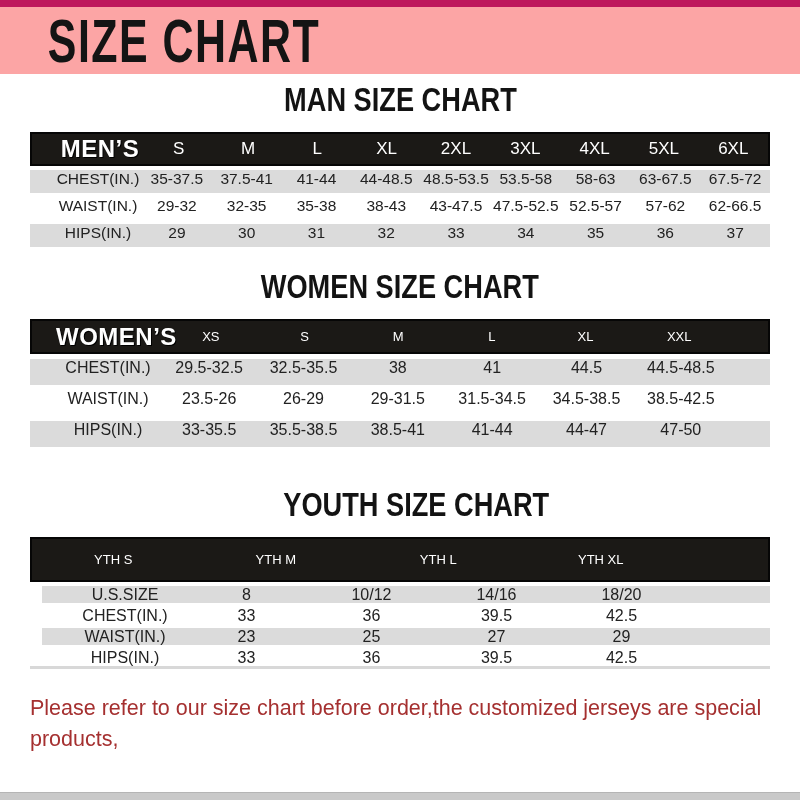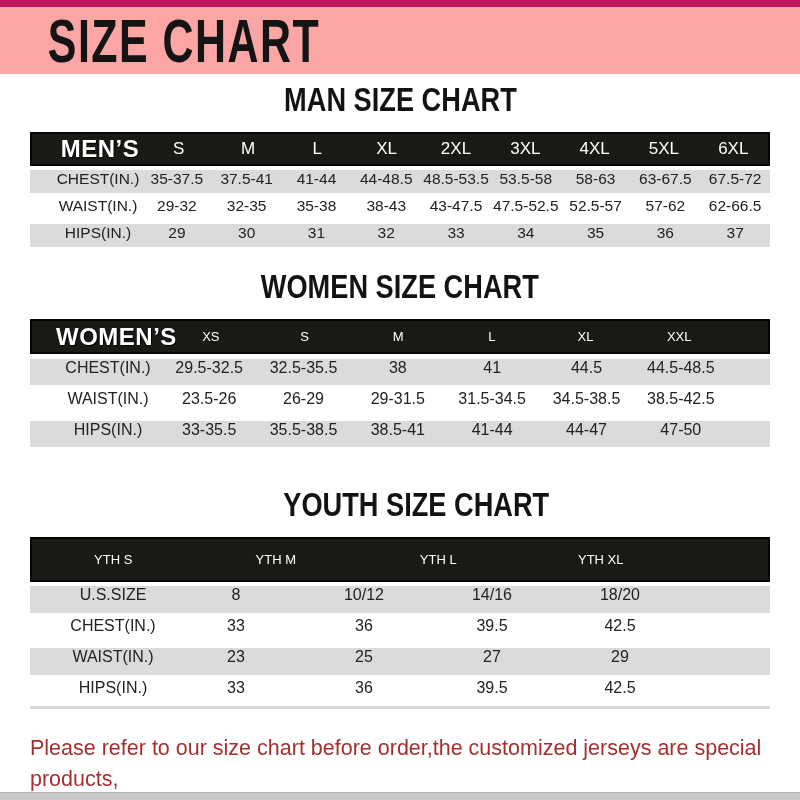--- a/index.html
+++ b/index.html
@@ -74,21 +74,21 @@
   .women .thead .cell, .youth .thead .cell { font-size: 13px; }
 
   .trow {
     display: flex;
     align-items: flex-start;
     font-size: 15.5px;
     color: #222222;
   }
   .men   .trow { height: 23px; margin-top: 4px; }
   .women .trow { height: 26px; margin-top: 5px; }
-  .youth .trow { height: 27px; margin-top: 4px; }
+  .youth .trow { height: 17px; margin-top: 4px; margin-left: 12px; }
   .trow.gray { background: #DBDBDB; }
   .trow.white { background: #ffffff; }
   .women .trow { font-size: 16px; }
   .youth .trow { font-size: 16px; }
 
   .rowlabel { text-align: center; box-sizing: border-box; padding-left: 24px; }
   .men   .rowlabel { width: 112px; }
   .women .rowlabel { width: 132px; }
   .youth .rowlabel { width: 142px; }
   .cell { flex: 1; text-align: center; }

